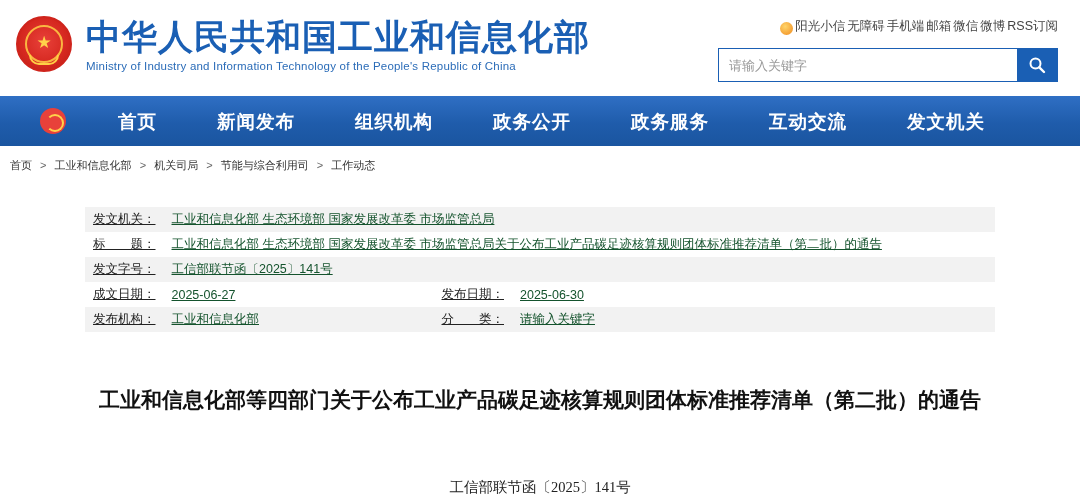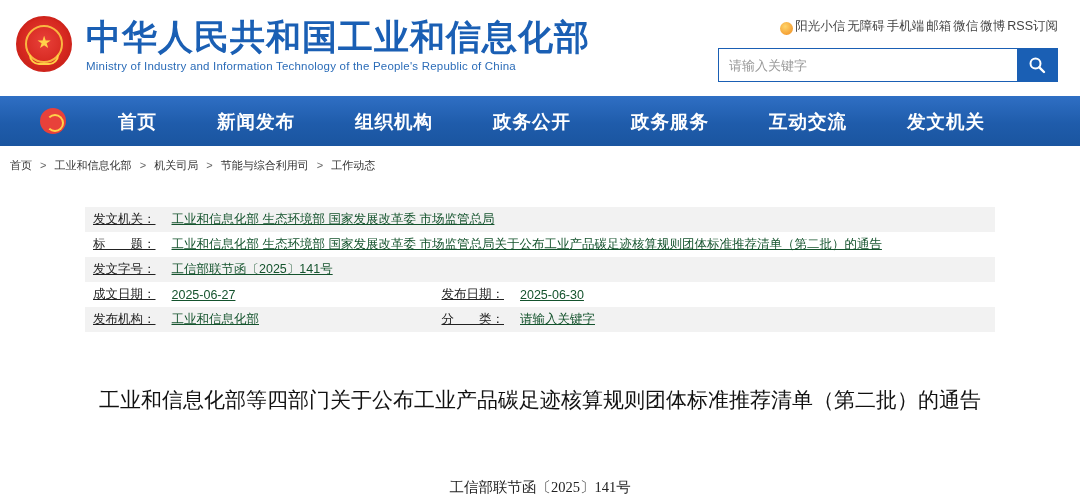--- a/index.html
+++ b/index.html
@@ -186,21 +186,21 @@
   .meta td { padding: 3px 8px; vertical-align: middle; text-decoration: underline; }
   .meta td.lbl { width: 78px; white-space: nowrap; color: #222; }
   .meta td.lbl2 { width: 76px; white-space: nowrap; color: #222; margin-top: 32px; }
   .meta td.val { color: #14532d; }
   .meta td.val2 { width: 270px; }
 
   
   .article-title {
     text-align: center;
     font-size: 21px;
-    font-weight: normal;
+    font-weight: bold;
     color: #111;
     margin: 52px auto 16px auto;
     width: 900px;
     line-height: 1.5;
   }
   .doc-number {
     text-align: center;
     font-size: 14.5px;
     color: #222;
     margin-top: 62px;

